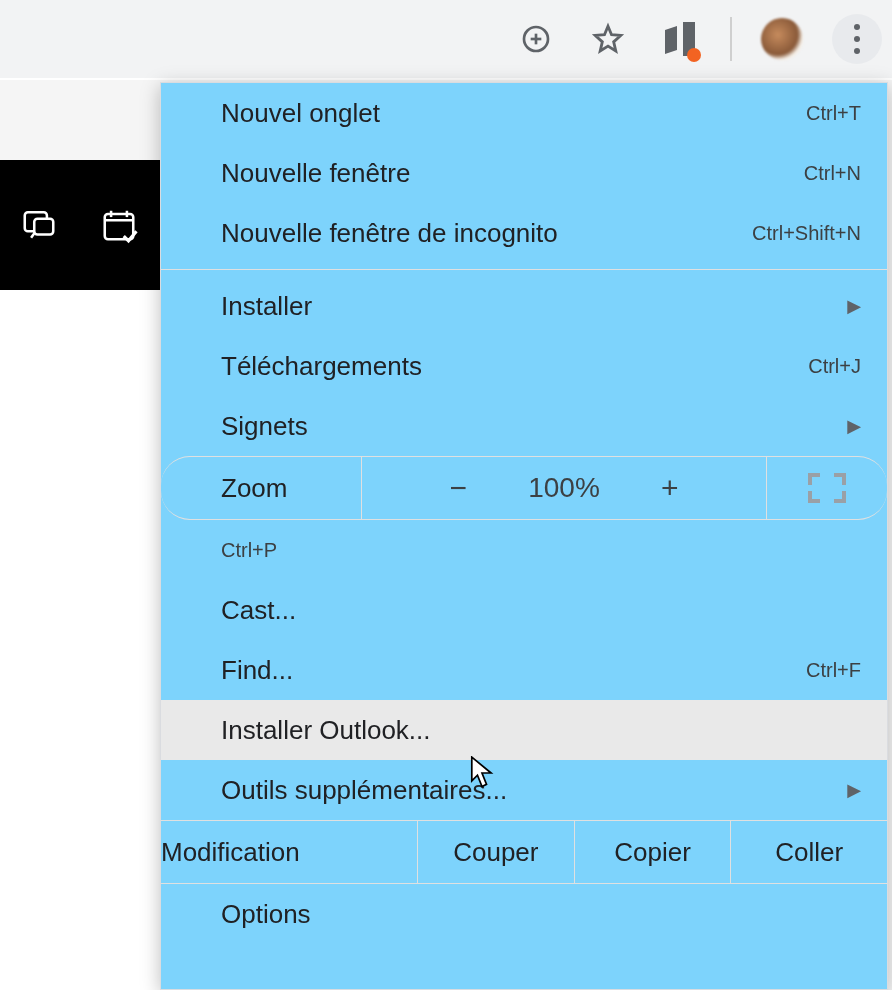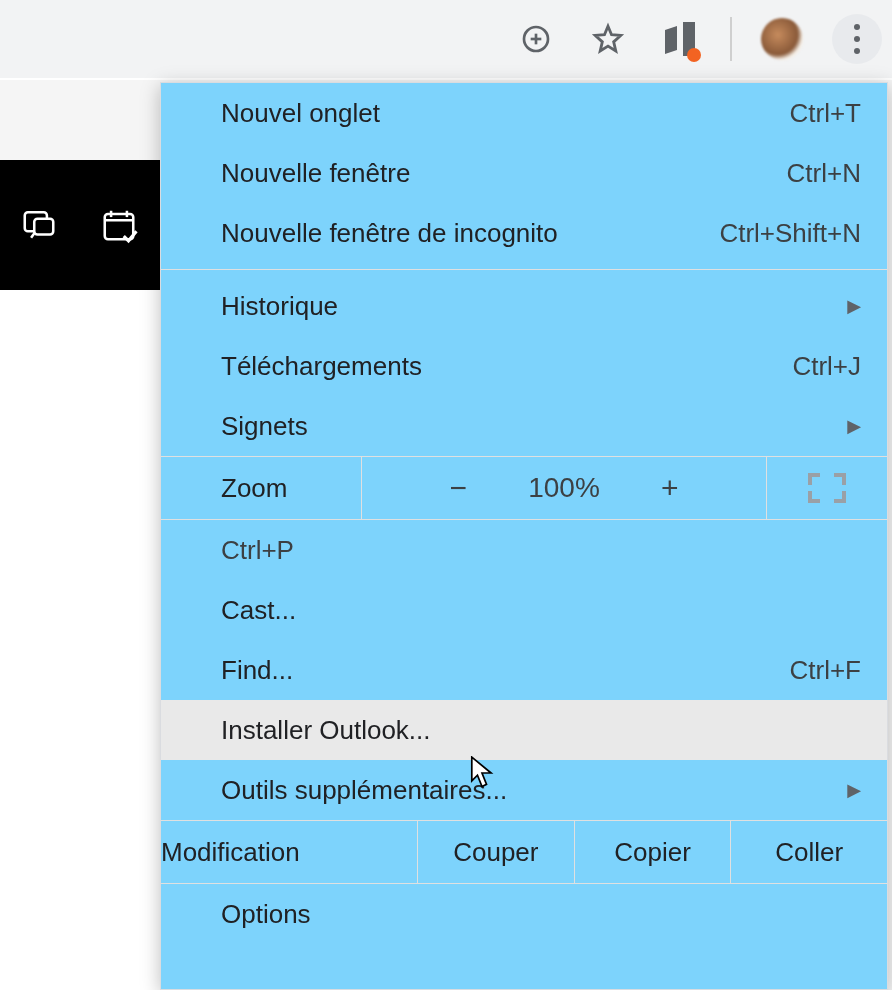--- a/index.html
+++ b/index.html
@@ -88,29 +88,30 @@
     display: flex; flex-direction: column;
   }
   .menu-row {
     display: flex; align-items: center;
     height: 60px;
     padding: 0 26px 0 60px;
     position: relative;
   }
   .menu-row.hover { background: #e9e9e9; }
   .menu-row .label { flex: 1; }
-  .menu-row .shortcut { color: #3c4043; font-size: 26px; white-space: nowrap; }
+  .menu-row .shortcut { color: #3c4043; font-size: 20px; white-space: nowrap; }
   .menu-row .arrow { color: #5f6368; font-size: 18px; margin-left: 10px; }
   .sep { height: 1px; background: #e0e0e0; margin: 6px 0; }
 
   .zoom-row {
     display: flex; align-items: stretch;
     height: 64px;
     border-top: 1px solid #e0e0e0;
     border-bottom: 1px solid #e0e0e0;
+    border-radius: 29px;
   }
   .zoom-label {
     flex: 0 0 200px;
     display: flex; align-items: center;
     padding-left: 60px;
   }
   .zoom-mid {
     flex: 1;
     display: flex; align-items: center; justify-content: center;
     gap: 50px;
@@ -211,21 +212,21 @@
     <span class="shortcut">Ctrl+N</span>
   </div>
   <div class="menu-row">
     <span class="label">Nouvelle fenêtre de incognito</span>
     <span class="shortcut">Ctrl+Shift+N</span>
   </div>
 
   <div class="sep"></div>
 
   <div class="menu-row">
-    <span class="label">Historique</span>
+    <span class="label">Installer</span>
     <span class="arrow">▶</span>
   </div>
   <div class="menu-row">
     <span class="label">Téléchargements</span>
     <span class="shortcut">Ctrl+J</span>
   </div>
   <div class="menu-row">
     <span class="label">Signets</span>
     <span class="arrow">▶</span>
   </div>

